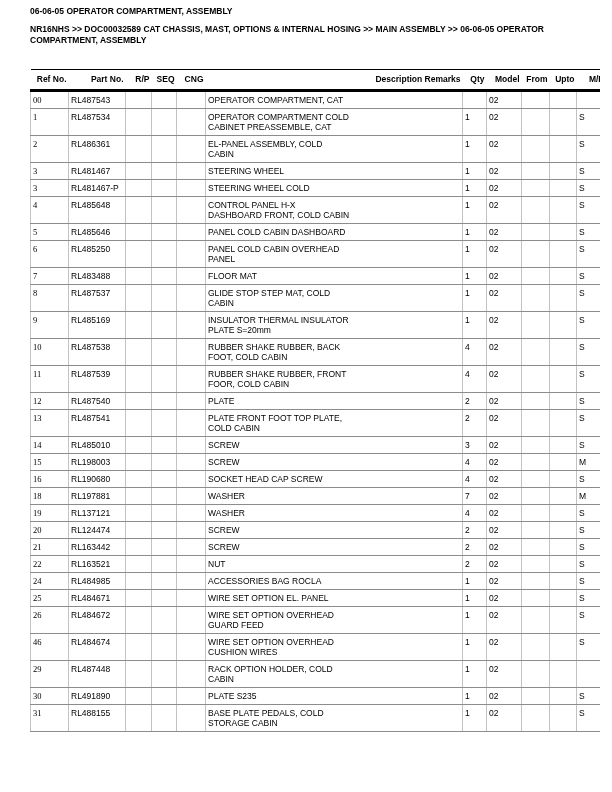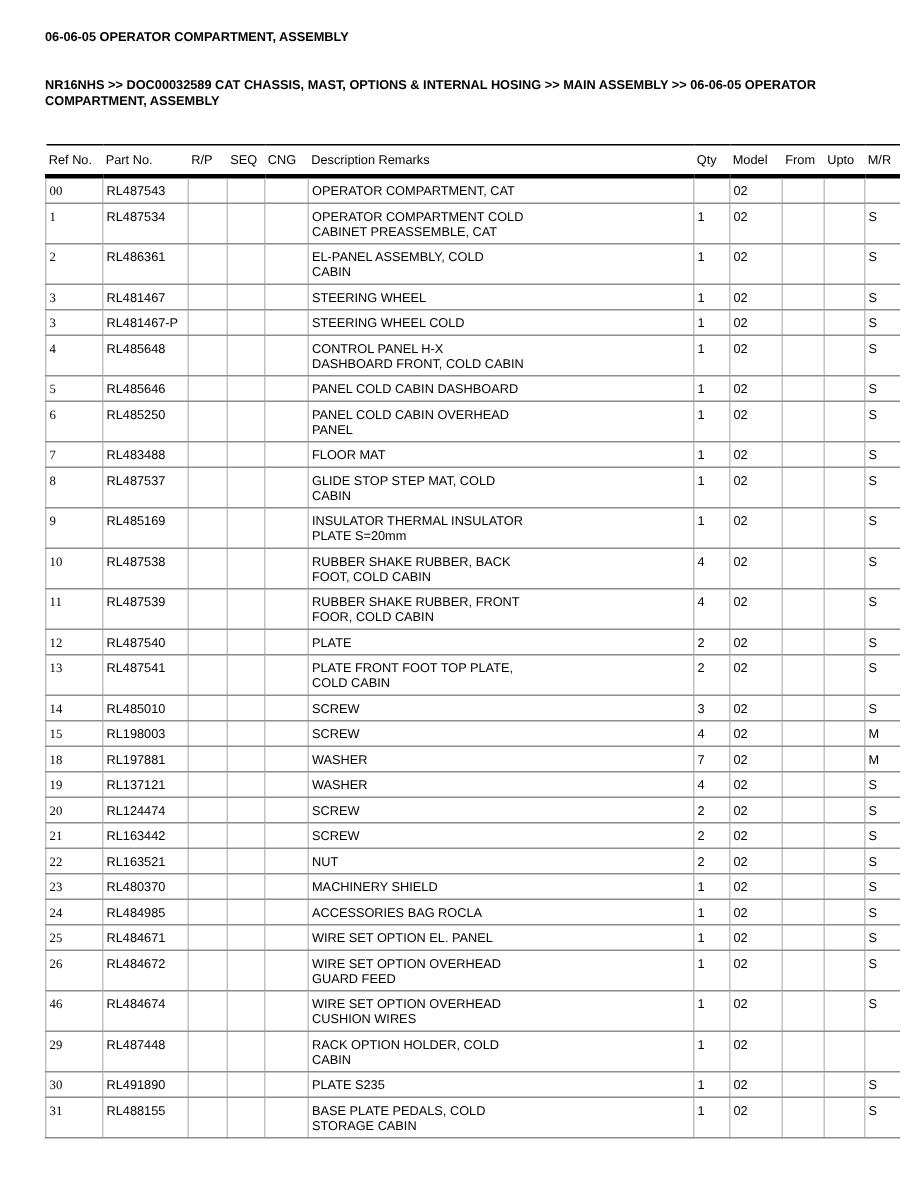--- a/index.html
+++ b/index.html
@@ -2,49 +2,49 @@
 <html><head>
 <meta charset="utf-8">
 <style>
   * { margin: 0; padding: 0; box-sizing: border-box; }
   html, body { background: #ffffff; }
   .page {
     width: 588px;
     height: 792px;
     margin: 0 auto;
     background: #ffffff;
-    padding: 19px 18px 0 18px;
+    padding: 6px 18px 0 18px;
     overflow: hidden;
     font-family: "Liberation Sans", sans-serif;
     color: #000000;
     position: relative;
   }
   .title {
     font-size: 8.5px;
     font-weight: bold;
     line-height: 10px;
   }
   .breadcrumb {
     font-size: 8.5px;
     font-weight: bold;
     line-height: 11px;
-    margin-top: 22px;
+    margin-top: 8px;
     white-space: pre-line;
     width: 576px;
   }
   table.parts {
     border-collapse: collapse;
     table-layout: fixed;
     width: 576px;
     margin-top: 23px;
   }
   table.parts th {
     font-size: 8.5px;
-    font-weight: normal;
-    text-align: left;
+    font-weight: bold;
+    text-align: right;
     vertical-align: bottom;
     padding: 4px 2px 5px 2px;
     border-top: 1px solid #000000;
     border-bottom: 3px solid #000000;
     white-space: nowrap;
     overflow: hidden;
   }
   table.parts td {
     font-size: 8.5px;
     line-height: 10px;
@@ -320,20 +320,33 @@
           <td></td>
           <td></td>
           <td class="desc">SCREW</td>
           <td>4</td>
           <td>02</td>
           <td></td>
           <td></td>
           <td>M</td>
         </tr>
         <tr>
+          <td>16</td>
+          <td>RL190680</td>
+          <td></td>
+          <td></td>
+          <td></td>
+          <td class="desc">SOCKET HEAD CAP SCREW</td>
+          <td>4</td>
+          <td>02</td>
+          <td></td>
+          <td></td>
+          <td>S</td>
+        </tr>
+        <tr>
           <td>18</td>
           <td>RL197881</td>
           <td></td>
           <td></td>
           <td></td>
           <td class="desc">WASHER</td>
           <td>7</td>
           <td>02</td>
           <td></td>
           <td></td>
@@ -379,33 +392,20 @@
           <td>S</td>
         </tr>
         <tr>
           <td>22</td>
           <td>RL163521</td>
           <td></td>
           <td></td>
           <td></td>
           <td class="desc">NUT</td>
           <td>2</td>
-          <td>02</td>
-          <td></td>
-          <td></td>
-          <td>S</td>
-        </tr>
-        <tr>
-          <td>23</td>
-          <td>RL480370</td>
-          <td></td>
-          <td></td>
-          <td></td>
-          <td class="desc">MACHINERY SHIELD</td>
-          <td>1</td>
           <td>02</td>
           <td></td>
           <td></td>
           <td>S</td>
         </tr>
         <tr>
           <td>24</td>
           <td>RL484985</td>
           <td></td>
           <td></td>

